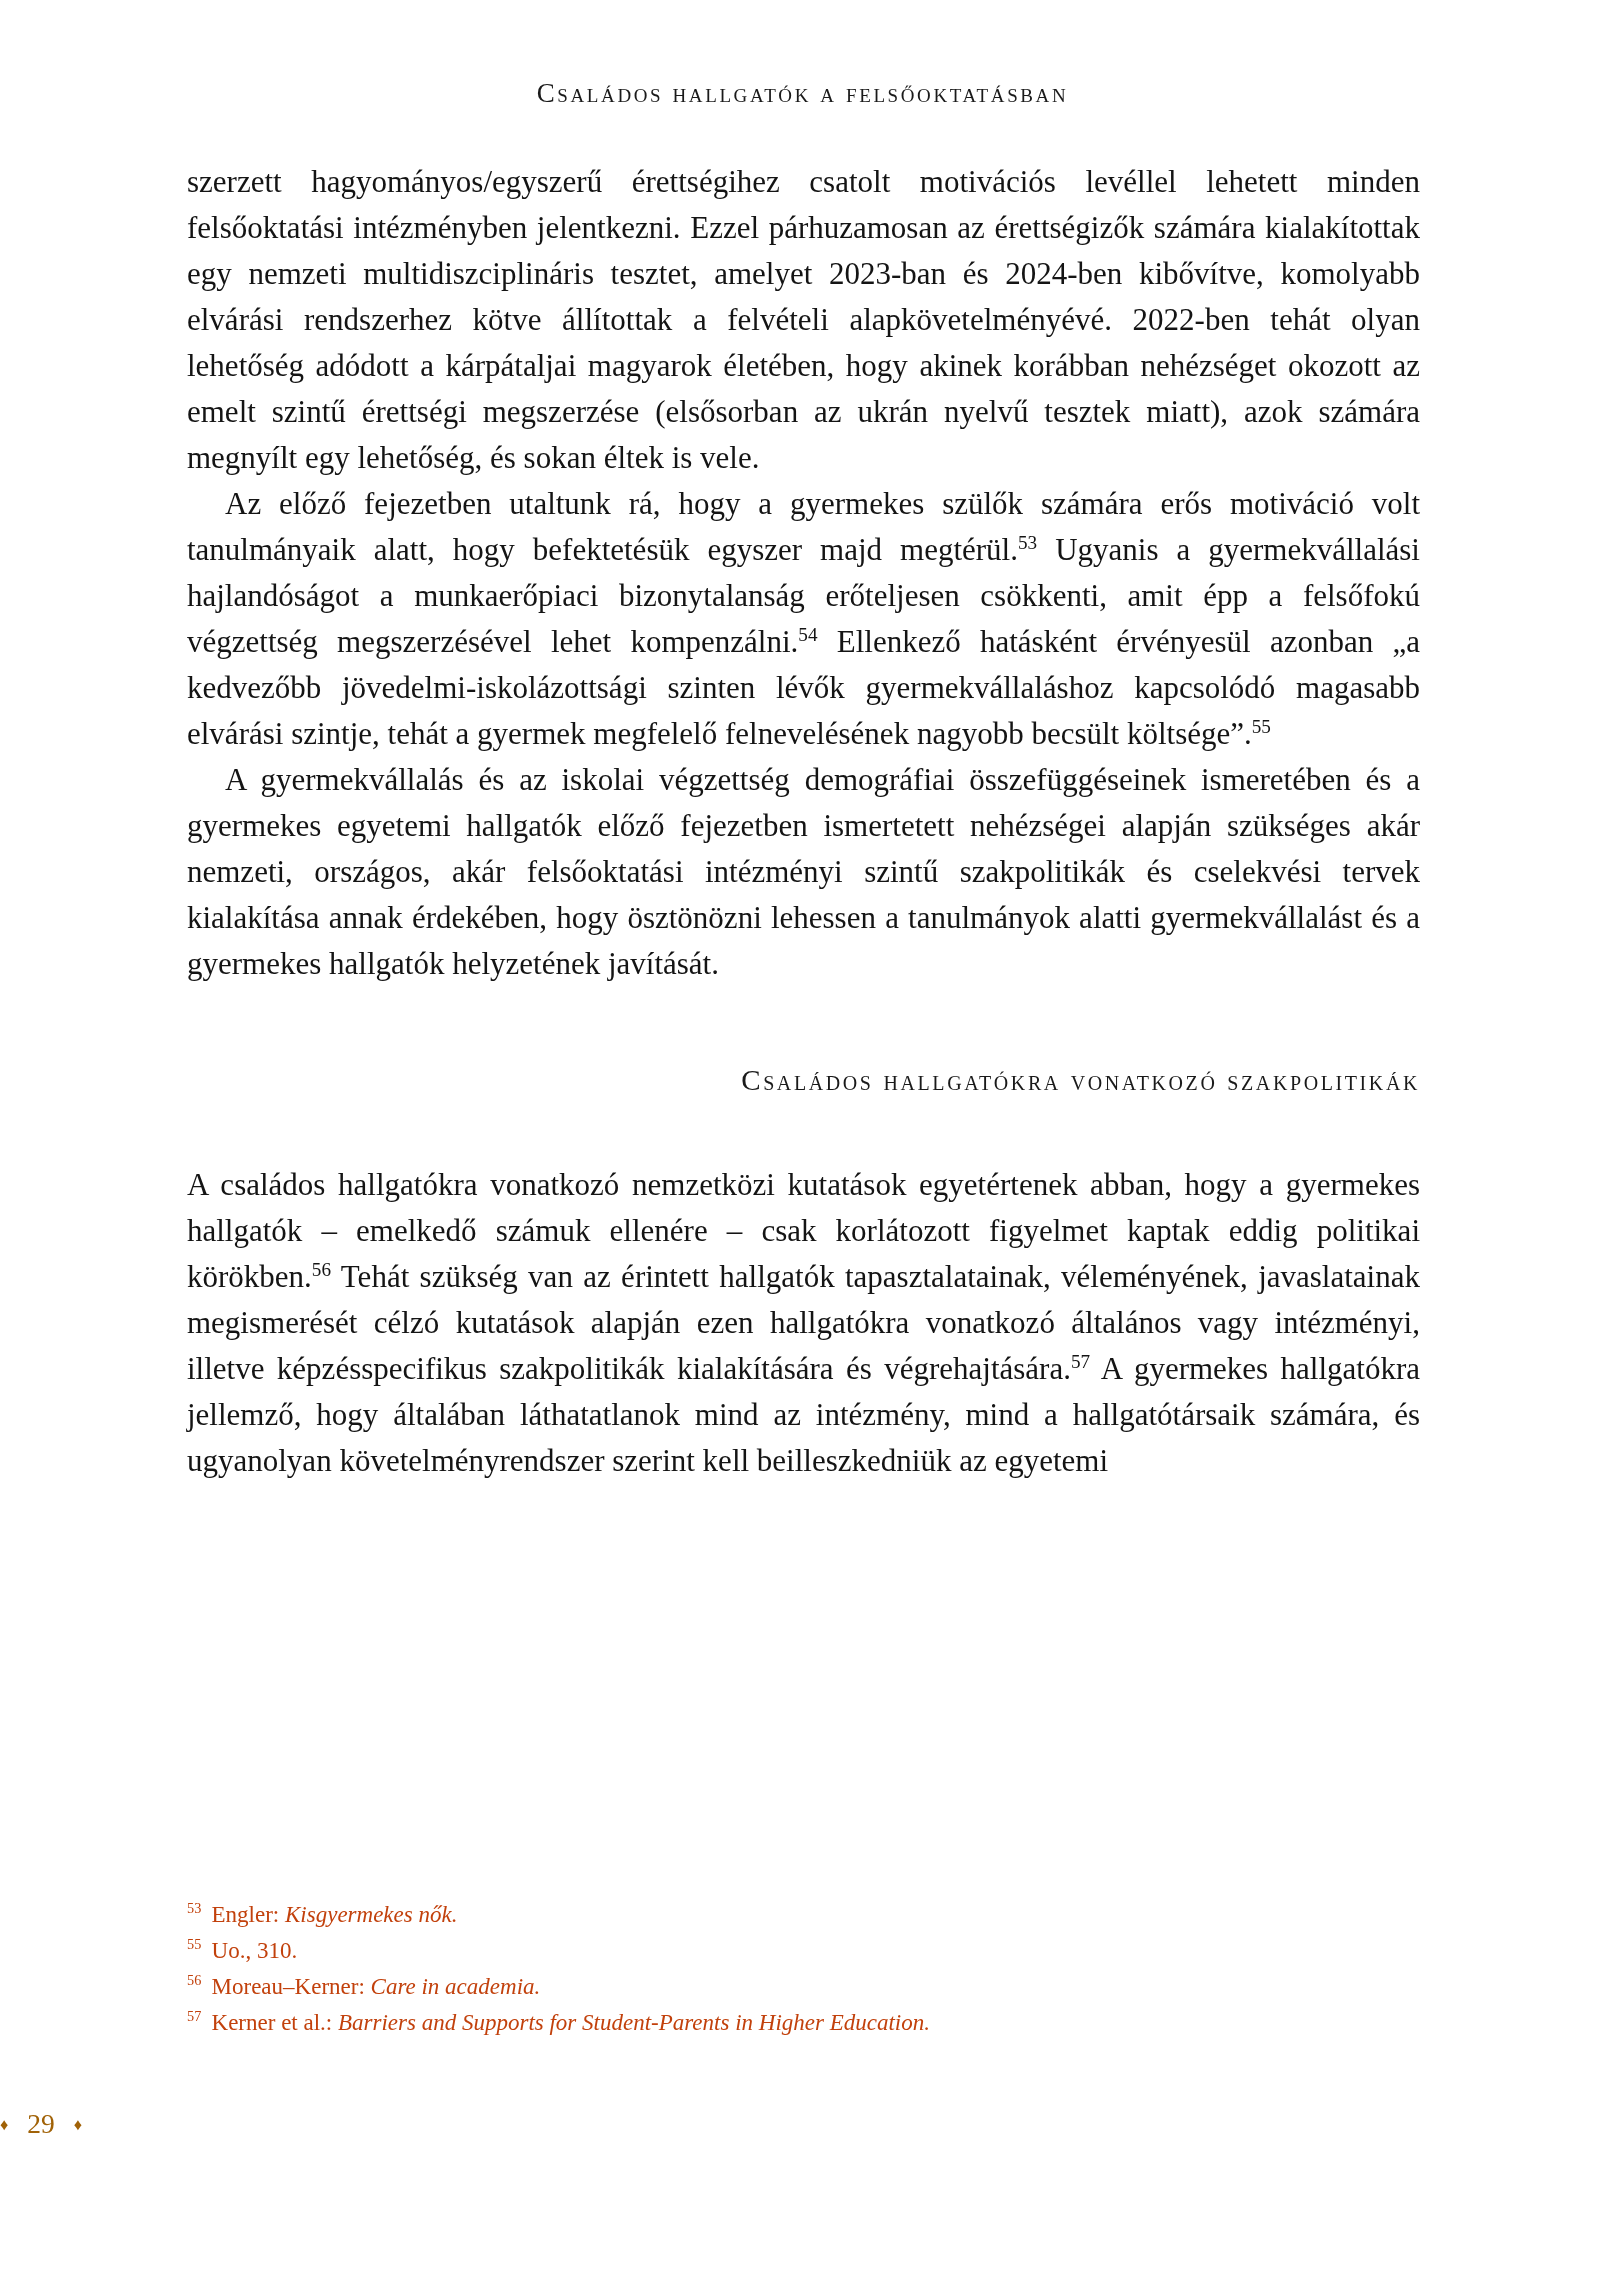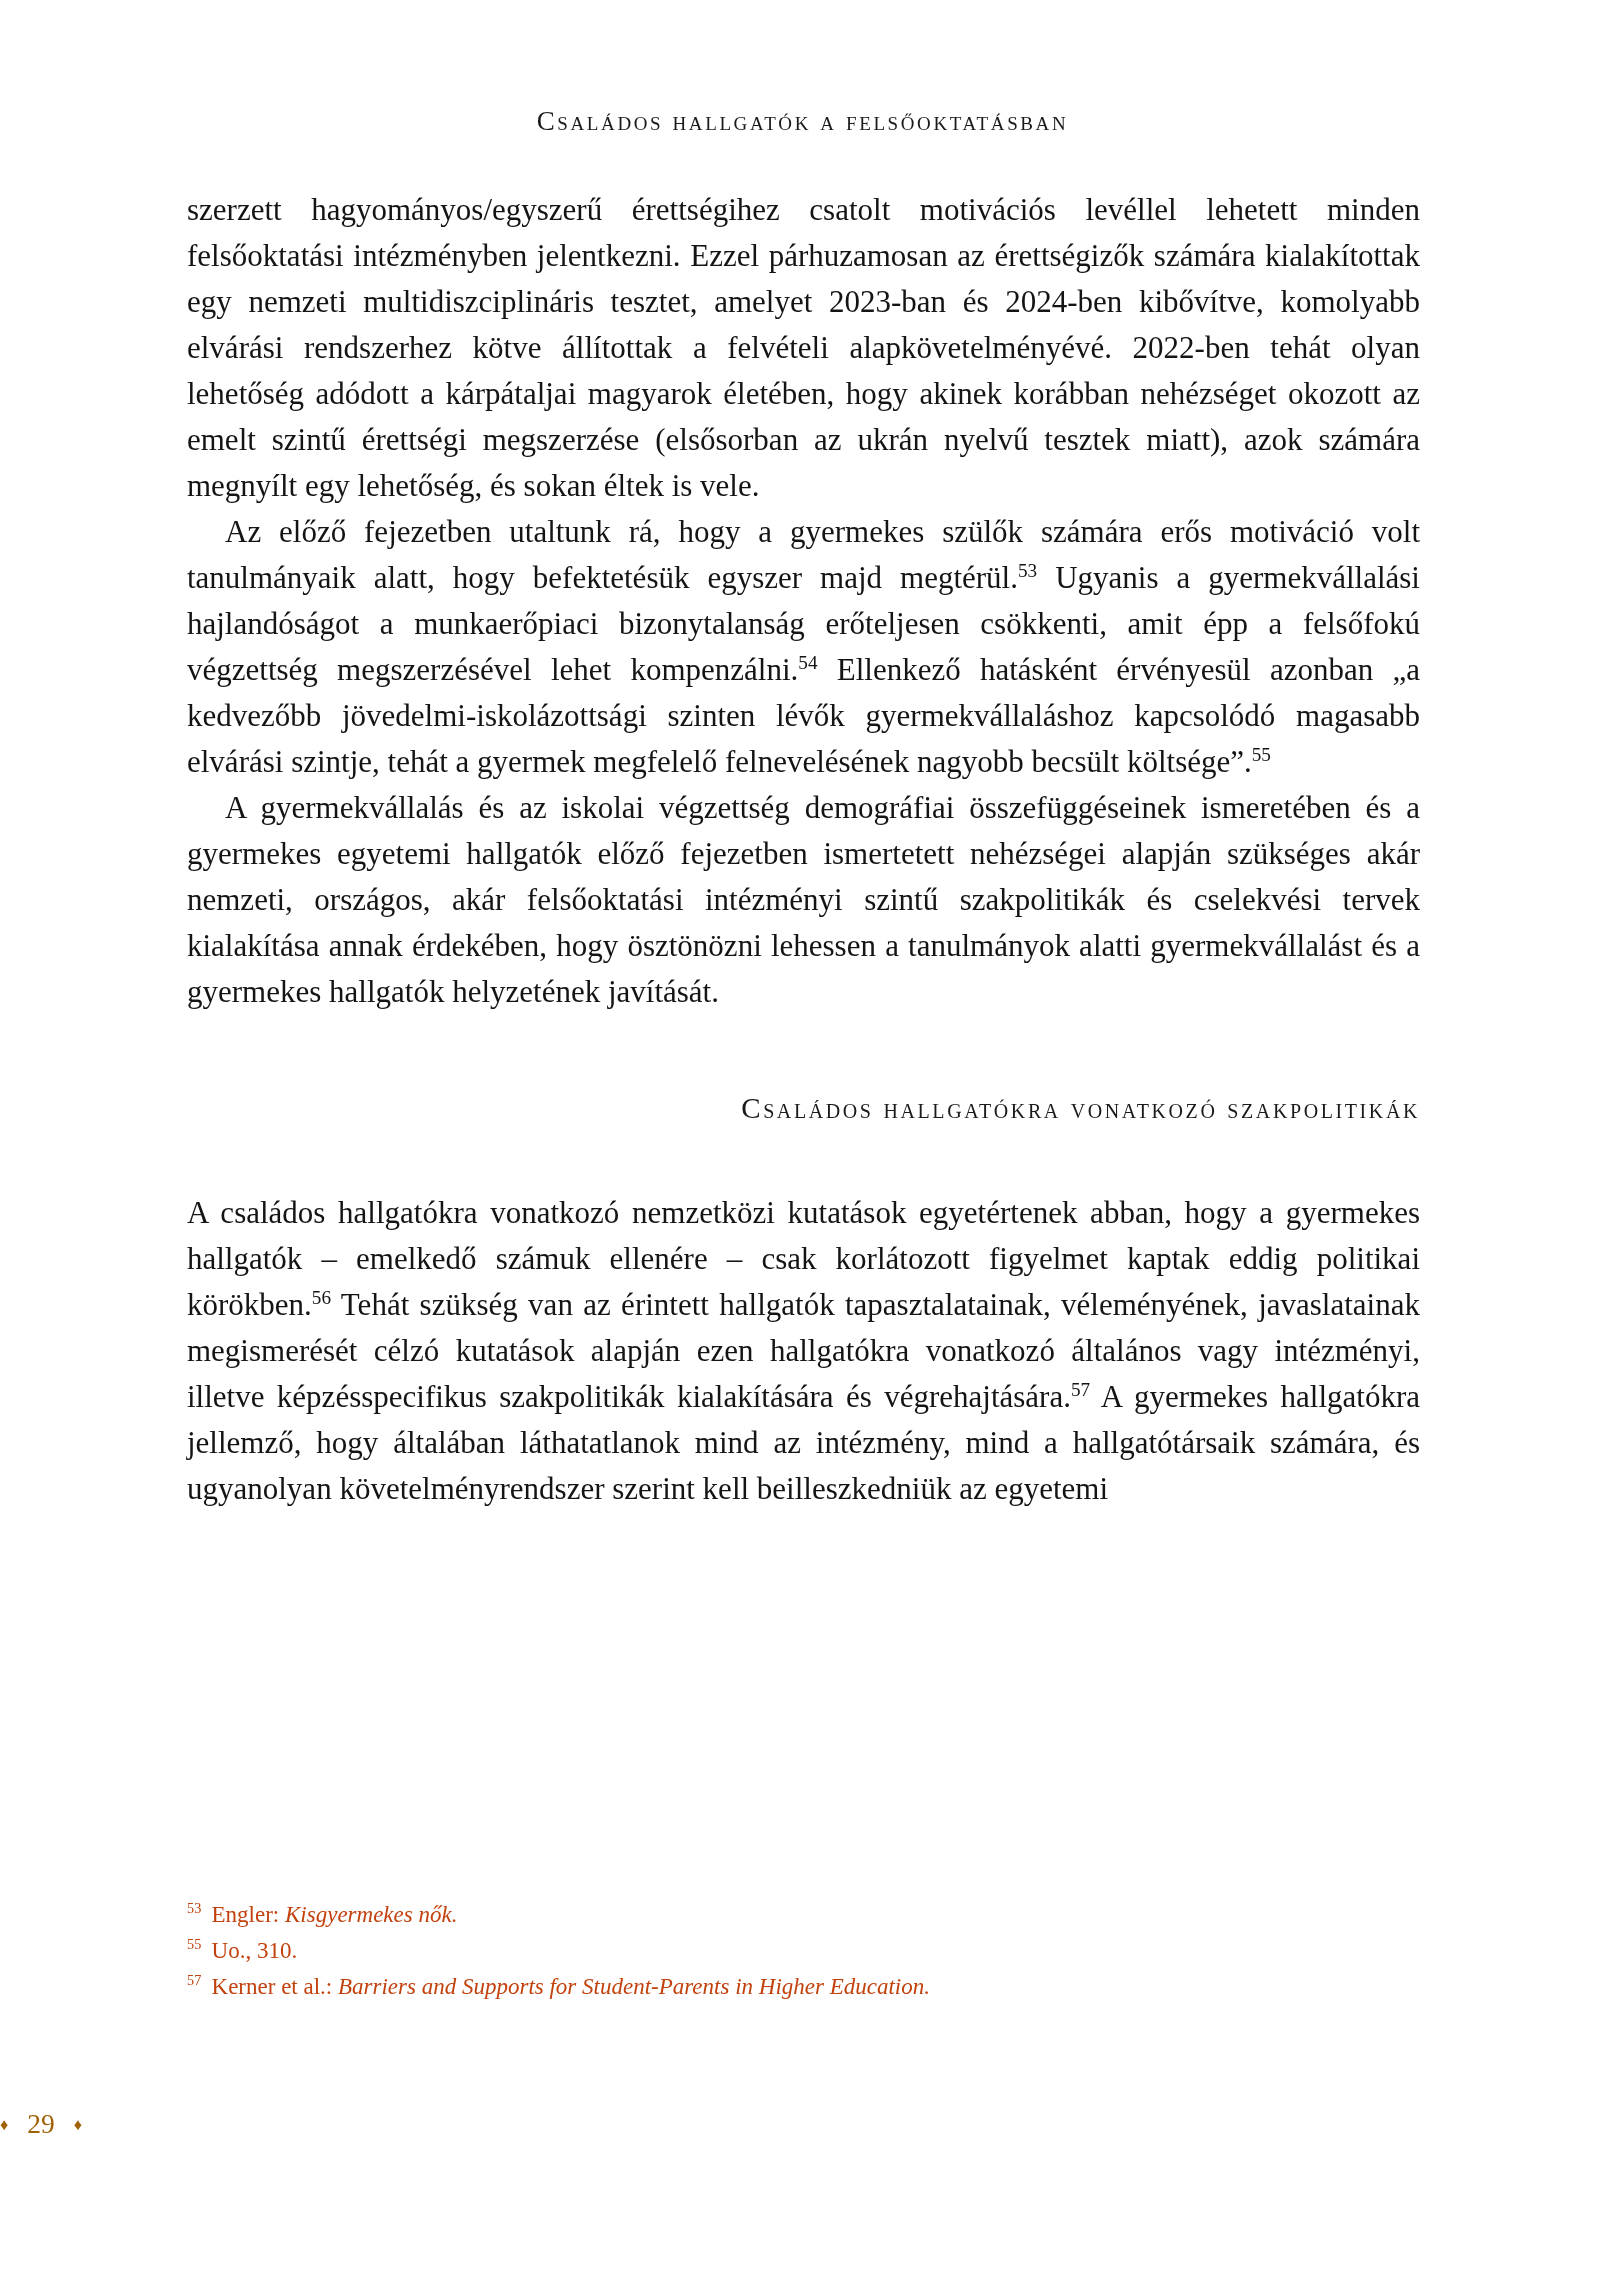--- a/index.html
+++ b/index.html
@@ -12,21 +12,21 @@
     width: 1605px;
     height: 2295px;
     margin: 0 auto;
     background: #ffffff;
     color: #141414;
     font-family: "Liberation Serif", "DejaVu Serif", serif;
     overflow: hidden;
     box-sizing: border-box;
   }
   .running-header {
-    padding-top: 106px;
+    padding-top: 78px;
     text-align: center;
     font-variant: small-caps;
     font-size: 27px;
     letter-spacing: 2.6px;
     color: #1a1a1a;
   }
   .content {
     margin: 50px 185px 0 187px;
   }
   .content p {
@@ -106,20 +106,23 @@
   </div>
 
   <div class="footnotes">
     <div class="footnote">
       <sup>53</sup><span><span>Engler: </span><span class="it">Kisgyermekes nők.</span></span>
     </div>
     <div class="footnote">
       <sup>55</sup><span><span>Uo., 310.</span></span>
     </div>
     <div class="footnote">
+      <sup>56</sup><span><span>Moreau–Kerner: </span><span class="it">Care in academia.</span></span>
+    </div>
+    <div class="footnote">
       <sup>57</sup><span><span>Kerner et al.: </span><span class="it">Barriers and Supports for Student-Parents in Higher Education.</span></span>
     </div>
   </div>
 
   <div class="page-number">
     <span class="diamond">♦</span><span class="num">29</span><span class="diamond">♦</span>
   </div>
 
 </div>
 

